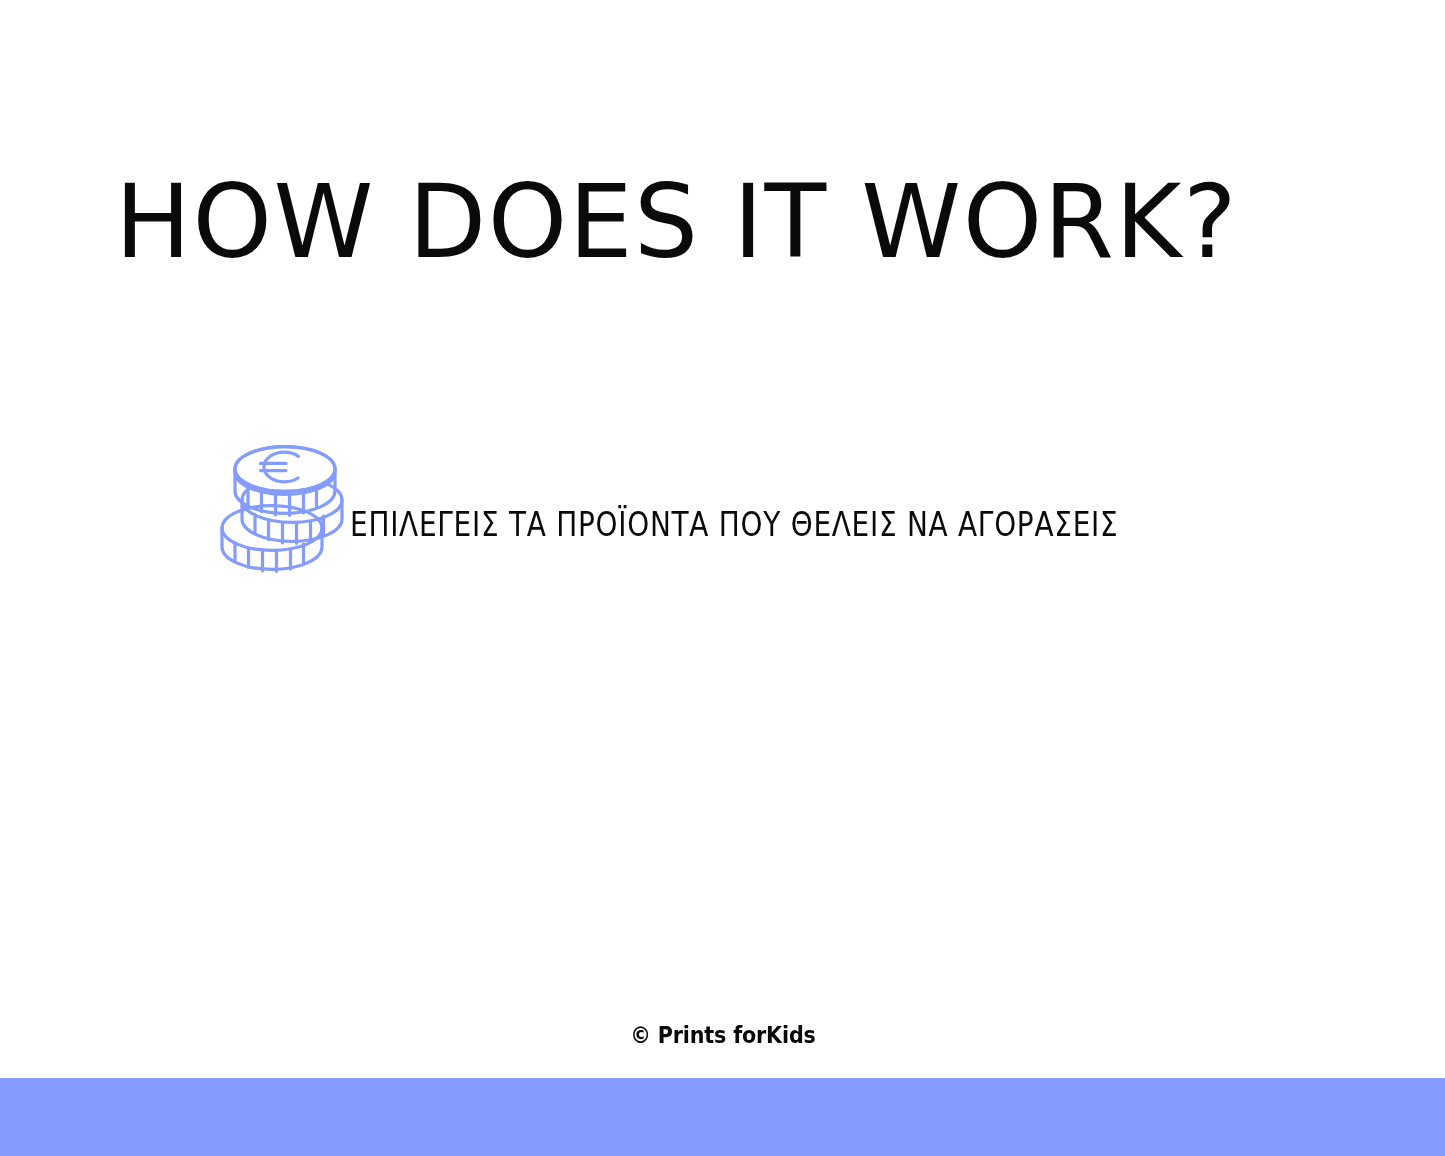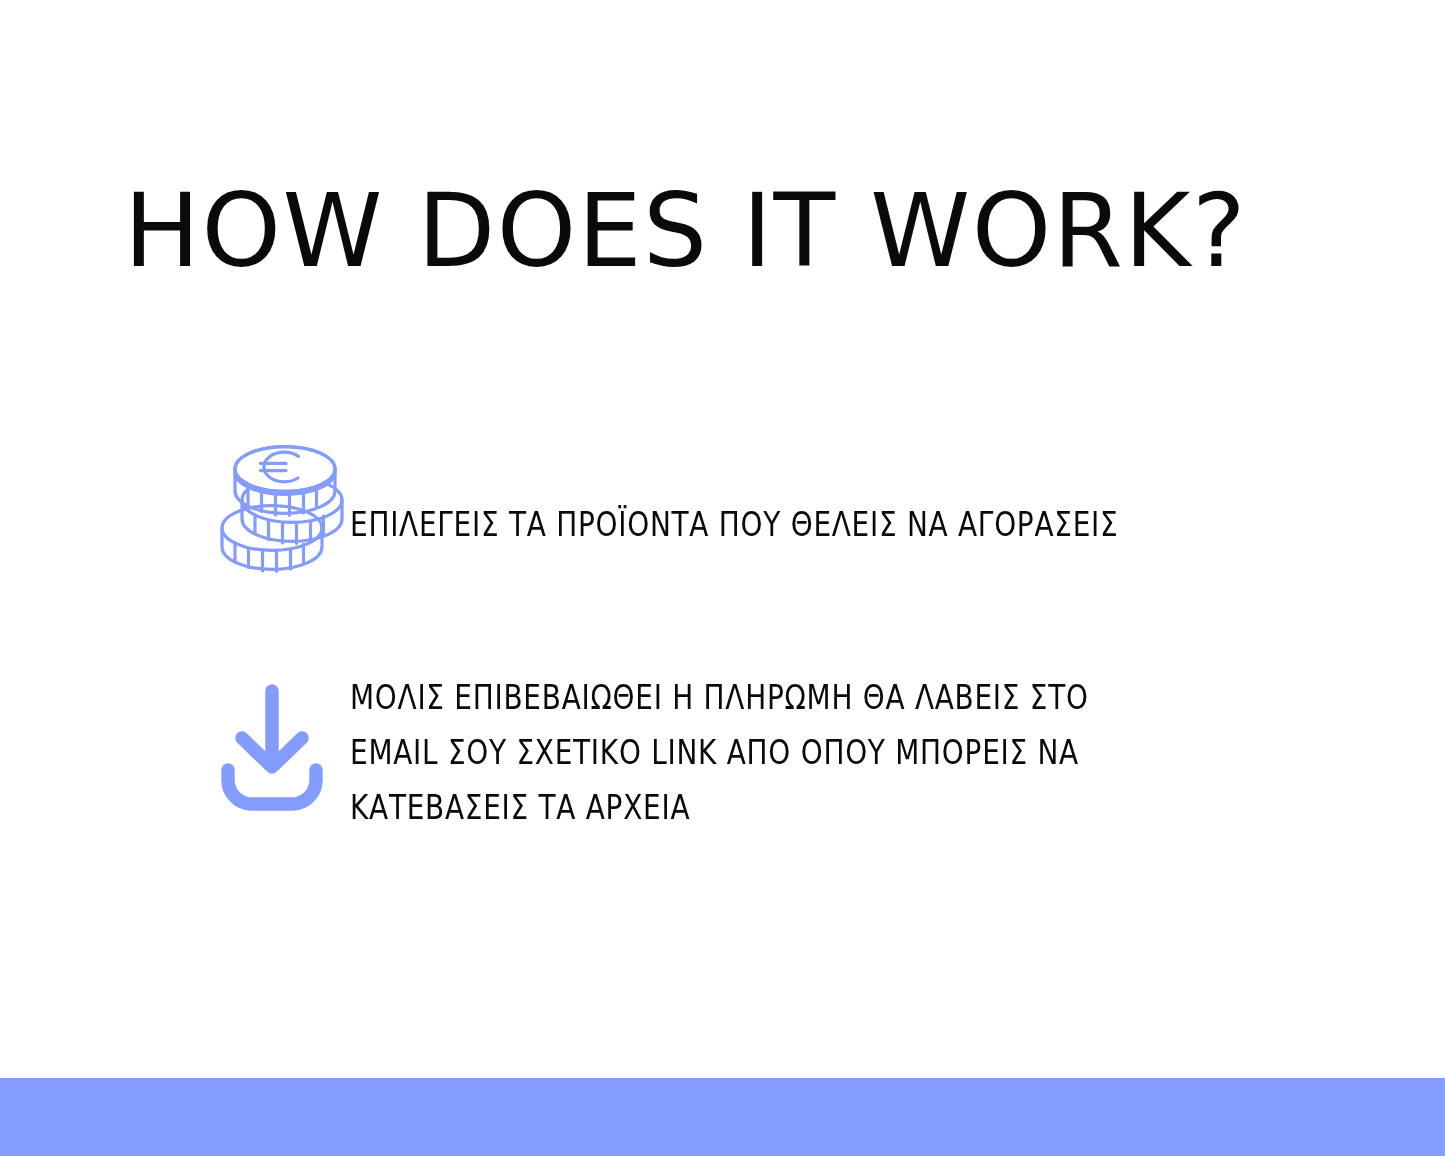--- a/index.html
+++ b/index.html
@@ -17,21 +17,21 @@
     overflow: hidden;
     font-family: "Liberation Sans", sans-serif;
   }
 
   
   .title {
     position: absolute;
     left: 112px;
     top: 166px;
     width: 1240px;
-    margin: 12px;
+    margin: 3px;
     font-family: "DejaVu Sans", sans-serif;
     font-size: 101px;
     line-height: 1.05;
     font-weight: 400;
     letter-spacing: 1.5px;
     color: var(--ink, #0a0a0a);
     white-space: nowrap;
     -webkit-font-smoothing: antialiased;
   }
 
@@ -145,35 +145,22 @@
             <ellipse cx="71" cy="37" rx="50" ry="22.4"></ellipse>
 
             <path d="M84.5 24.4c-3.6-2.6-8.6-4.2-14.2-4.2-11.3 0-20.4 6.6-20.4 14.8s9.1 14.8 20.4 14.8c5.3 0 10.1-1.4 13.7-3.8"></path>
             <path d="M46.5 31.4h25.5M46.5 38.6h25.5"></path>
           </g>
         </svg>
       </div>
       <p class="step-text">ΕΠΙΛΕΓΕΙΣ ΤΑ ΠΡΟΪΟΝΤΑ ΠΟΥ ΘΕΛΕΙΣ ΝΑ ΑΓΟΡΑΣΕΙΣ</p>
     </div>
 
-    <div class="step step-2">
-      <div class="step-icon">
-        <svg width="136" height="148" viewBox="0 0 136 148" fill="none" xmlns="http://www.w3.org/2000/svg" aria-hidden="true">
-          <g stroke="#839cfd" stroke-width="13.5" fill="none" stroke-linecap="round" stroke-linejoin="round">
-            <path d="M58 15v74"></path>
-            <path d="M28 62l30 29 30-29"></path>
-            <path d="M14 94v10c0 13.3 10.7 24 24 24h40c13.3 0 24-10.7 24-24V94"></path>
-          </g>
-        </svg>
-      </div>
-      <p class="step-text">
-        <span class="ln">ΜΟΛΙΣ ΕΠΙΒΕΒΑΙΩΘΕΙ Η ΠΛΗΡΩΜΗ ΘΑ ΛΑΒΕΙΣ ΣΤΟ</span>
-        <span class="ln">EMAIL ΣΟΥ ΣΧΕΤΙΚΟ LINK ΑΠΟ ΟΠΟΥ ΜΠΟΡΕΙΣ ΝΑ</span>
-        <span class="ln">ΚΑΤΕΒΑΣΕΙΣ ΤΑ ΑΡΧΕΙΑ</span>
-      </p>
-    </div>
 
   </div>
 
+  <div class="footer">
+    <span class="footer-logo">© Prints forKids</span>
+  </div>
 
   <div class="bottom-bar"></div>
 
 </div>
 
 </body></html>

